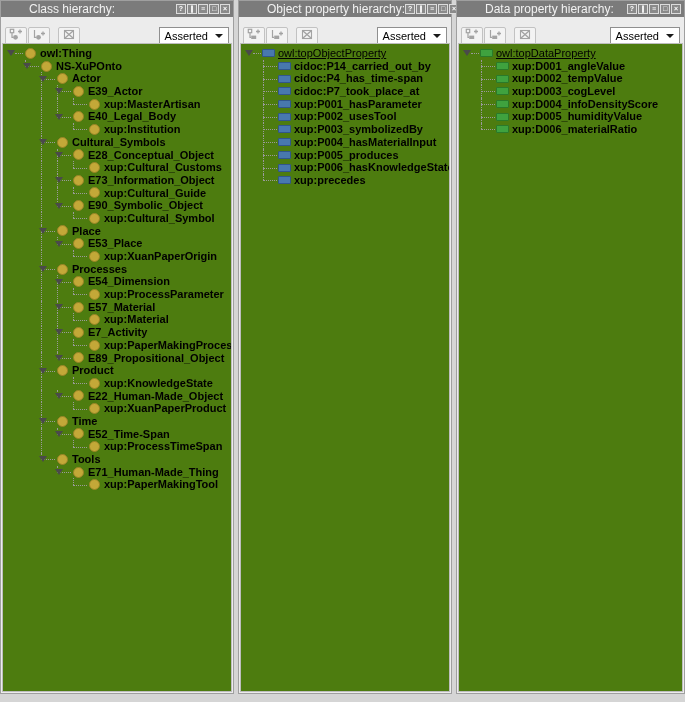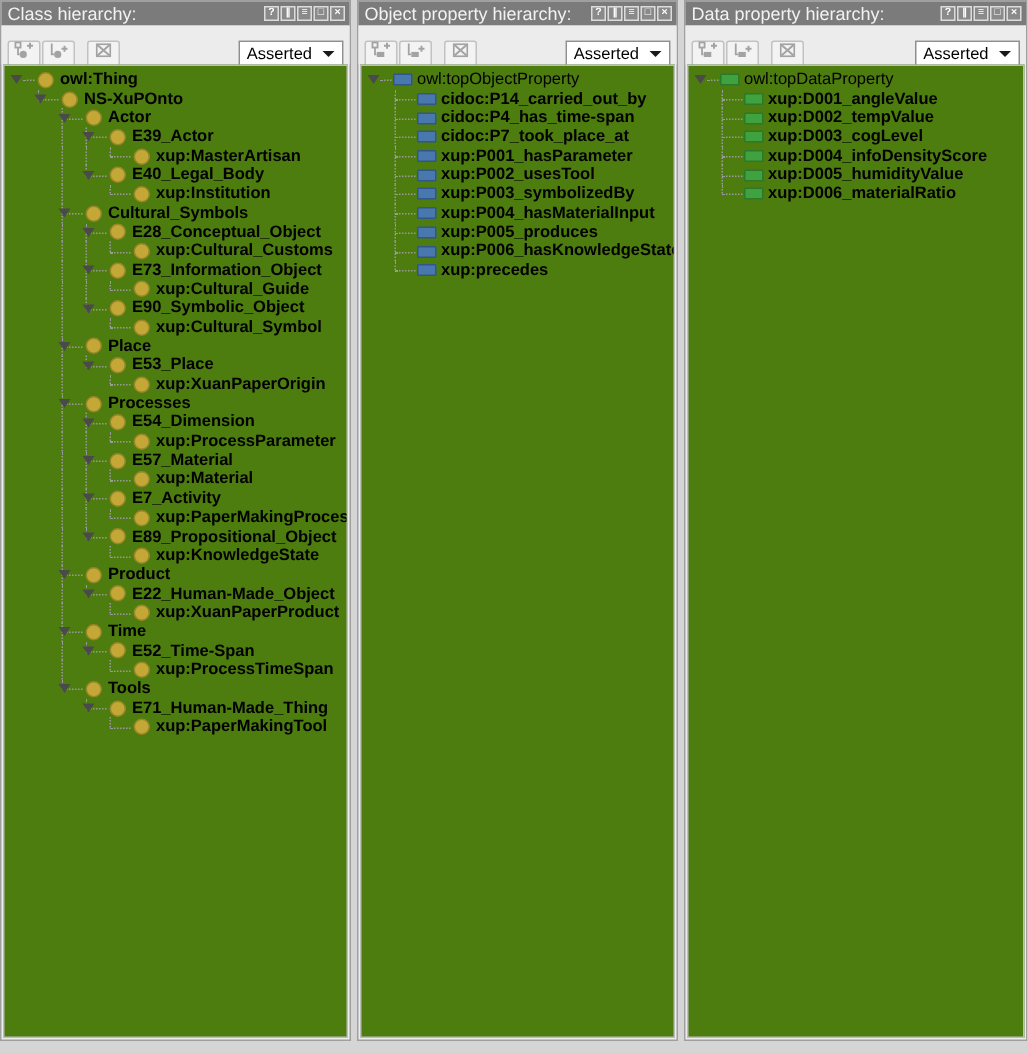--- a/index.html
+++ b/index.html
@@ -22,21 +22,21 @@
   .panel.p1{width:214px;}
   .panel.p2{width:229px;justify-content:center;}
 
   .panel-header{
     height:16px;flex:none;
     background:#7b7b7b;
     display:flex;align-items:center;justify-content:space-between;
     padding:0 3px 0 4px;
   }
   .panel-title{
-    font-size:12px;color:#f2f2f2;white-space:nowrap;
+    font-size:12px;color:#f2f2f2;white-space:nowrap;margin-left:24px;
   }
   .win-buttons{display:flex;gap:1px;flex:none;}
   .win-btn{
     width:10px;height:10px;box-sizing:border-box;
     border:1px solid #dcdcdc;background:#8a8a8a;
     color:#ffffff;font-size:7px;line-height:8px;font-weight:bold;
     text-align:center;overflow:hidden;
   }
 
   .toolbar{
@@ -106,21 +106,21 @@
   }
   .icon-data{
     width:13px;height:8px;box-sizing:border-box;border-radius:1px;
     background:var(--data-color,#3fa23f);
     border:1px solid #2a7a2a;
   }
   .node-label{
     font-size:11px;line-height:12.7px;font-weight:bold;color:#000;
     white-space:nowrap;padding-left:2px;
   }
-  .node-label.plain{font-weight:normal;}
+  .node-label.plain{font-weight:normal;text-decoration:underline;}
 </style>
 </head>
 <body>
 
 <section class="panel p0">
   <div class="panel-header">
     <span class="panel-title">Class hierarchy:</span>
     <span class="win-buttons">
         <span class="win-btn">?</span>
         <span class="win-btn">∥</span>
@@ -494,43 +494,43 @@
           <span class="arrow"></span>
         </span>
         <span class="node-icon">
           <span class="icon-class"></span>
         </span>
         <span class="node-label">E89_Propositional_Object</span>
       </div>
       <div class="tree-row">
         <span class="guide-cell"></span>
         <span class="guide-cell"></span>
+        <span class="stem">
+          <span class="v"></span>
+          <span class="h"></span>
+          <span class="arrow"></span>
+        </span>
+        <span class="node-icon">
+          <span class="icon-class"></span>
+        </span>
+        <span class="node-label">Product</span>
+      </div>
+      <div class="tree-row">
+        <span class="guide-cell"></span>
+        <span class="guide-cell"></span>
         <span class="guide-cell on"></span>
         <span class="guide-cell"></span>
         <span class="stem">
           <span class="v half"></span>
           <span class="h"></span>
         </span>
         <span class="node-icon">
           <span class="icon-class"></span>
         </span>
         <span class="node-label">xup:KnowledgeState</span>
-      </div>
-      <div class="tree-row">
-        <span class="guide-cell"></span>
-        <span class="guide-cell"></span>
-        <span class="stem">
-          <span class="v"></span>
-          <span class="h"></span>
-          <span class="arrow"></span>
-        </span>
-        <span class="node-icon">
-          <span class="icon-class"></span>
-        </span>
-        <span class="node-label">Product</span>
       </div>
       <div class="tree-row">
         <span class="guide-cell"></span>
         <span class="guide-cell"></span>
         <span class="guide-cell on"></span>
         <span class="stem">
           <span class="v half"></span>
           <span class="h"></span>
           <span class="arrow"></span>
         </span>

